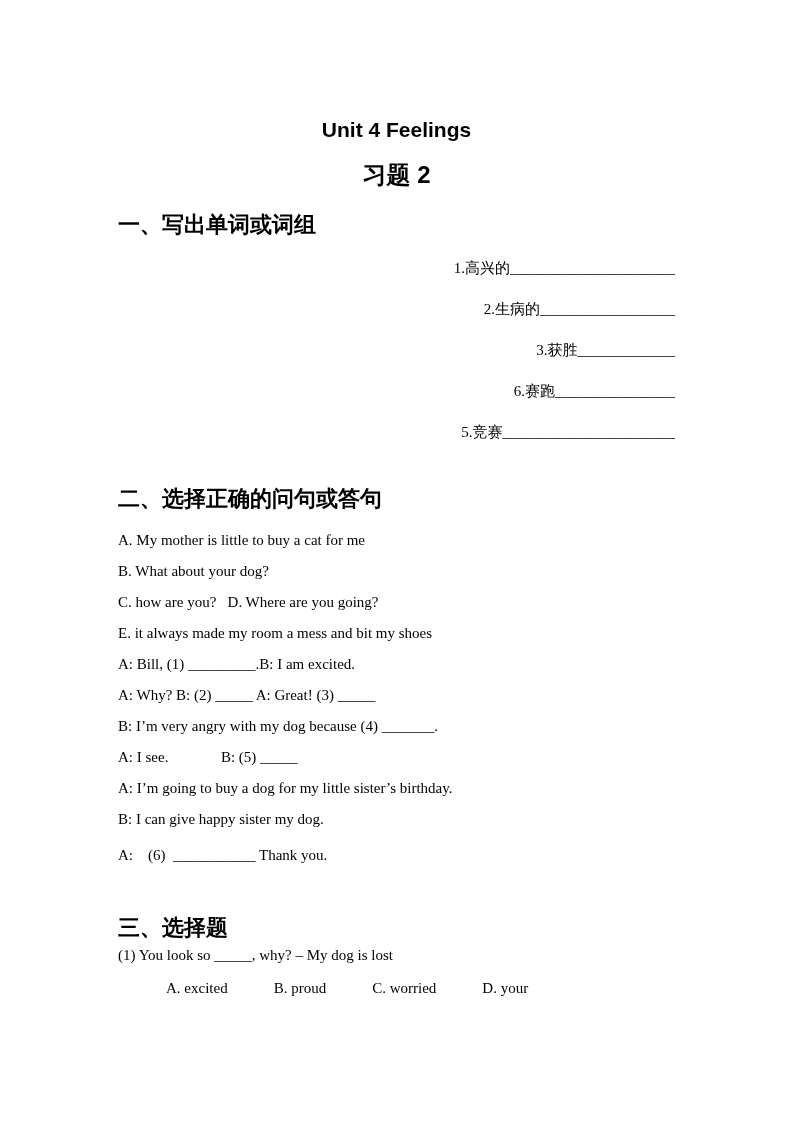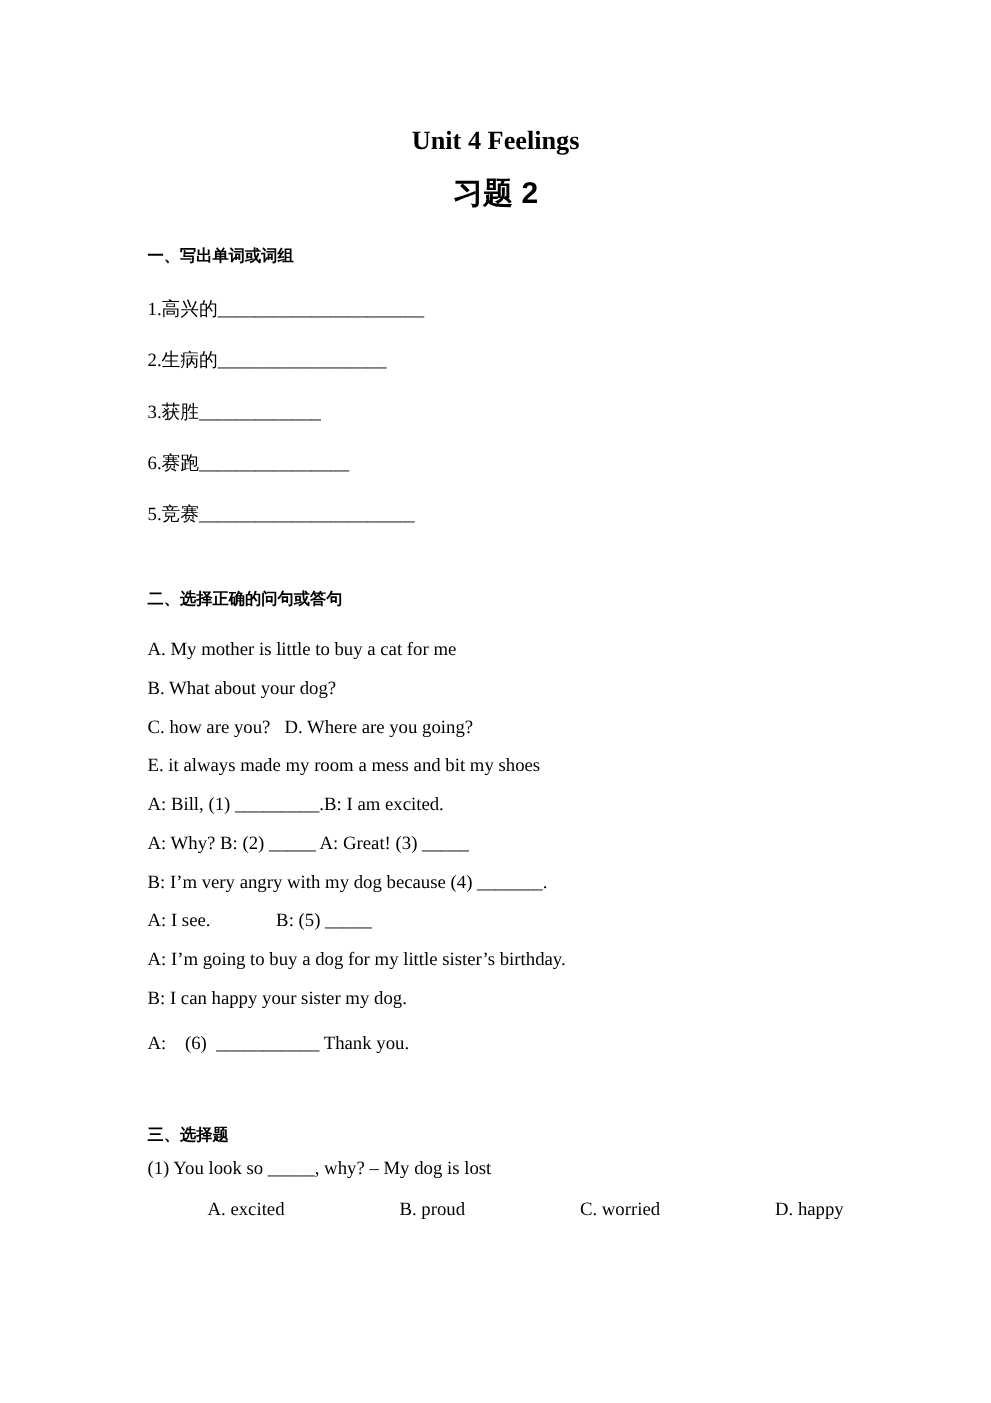--- a/index.html
+++ b/index.html
@@ -14,68 +14,68 @@
     margin: 0 auto;
     background: #ffffff;
     color: #000000;
     box-sizing: border-box;
     padding: 98px 118px 0 118px;
     font-family: "Liberation Serif", serif;
     font-size: 15px;
     overflow: hidden;
   }
   .doc-title {
-    margin: 0;
+    margin: 18px;
     text-align: center;
-    font-family: Liberation Serif, serif;
+    font-family: Liberation Sans, sans-serif;
     font-size: 21px;
     font-weight: bold;
     line-height: 28px;
   }
   .doc-subtitle {
     margin: 16px 0 0 0;
     text-align: center;
     font-family: "Liberation Sans", sans-serif;
     font-size: 24px;
     font-weight: bold;
     line-height: 26px;
   }
   section { margin: 0; }
   .sec-heading {
     font-family: "Liberation Sans", sans-serif;
-    font-size: 13px;
+    font-size: 22px;
     font-weight: bold;
     line-height: 26px;
     margin: 0;
   }
   .sec1 .sec-heading { margin: 24px 0 20px 0; }
   .sec2 .sec-heading { margin: 44px 0 18px 0; }
   .sec3 .sec-heading { margin: 50px 0 4px 0; }
   .fill-item {
     margin: 16px 0 21px 0;
     line-height: 20px;
     white-space: pre-wrap;
+    text-align: right;
   }
   .dlg {
     margin: 0 0 11px 0;
     line-height: 20px;
     white-space: pre-wrap;
   }
   .dlg-last { margin-top: 16px; }
   .question {
     margin: 0 0 13px 0;
     line-height: 20px;
     white-space: pre-wrap;
   }
   .options {
     display: flex;
-    gap: 31px;
+    gap: 46px;
     padding-left: 48px;
     line-height: 20px;
-    justify-content: space-between;
   }
 </style>
 </head>
 <body>
 
 <div class="page">
 
   <h1 class="doc-title">Unit 4 Feelings</h1>
   <h2 class="doc-subtitle">习题 2</h2>
 
@@ -92,28 +92,28 @@
     <h3 class="sec-heading">二、选择正确的问句或答句</h3>
     <p class="dlg">A. My mother is little to buy a cat for me</p>
     <p class="dlg">B. What about your dog?</p>
     <p class="dlg">C. how are you?   D. Where are you going?</p>
     <p class="dlg">E. it always made my room a mess and bit my shoes</p>
     <p class="dlg">A: Bill, (1) _________.B: I am excited.</p>
     <p class="dlg">A: Why? B: (2) _____ A: Great! (3) _____</p>
     <p class="dlg">B: I’m very angry with my dog because (4) _______.</p>
     <p class="dlg">A: I see.              B: (5) _____</p>
     <p class="dlg">A: I’m going to buy a dog for my little sister’s birthday.</p>
-    <p class="dlg">B: I can happy your sister my dog.</p>
+    <p class="dlg">B: I can give happy sister my dog.</p>
     <p class="dlg dlg-last">A:    (6)  ___________ Thank you.</p>
   </section>
 
   <section class="sec3">
     <h3 class="sec-heading">三、选择题</h3>
     <p class="question">(1) You look so _____, why? – My dog is lost</p>
     <div class="options">
       <span>A. excited</span>
       <span>B. proud</span>
       <span>C. worried</span>
-      <span>D. happy</span>
+      <span>D. your</span>
     </div>
   </section>
 
 </div>
 
 </body></html>

